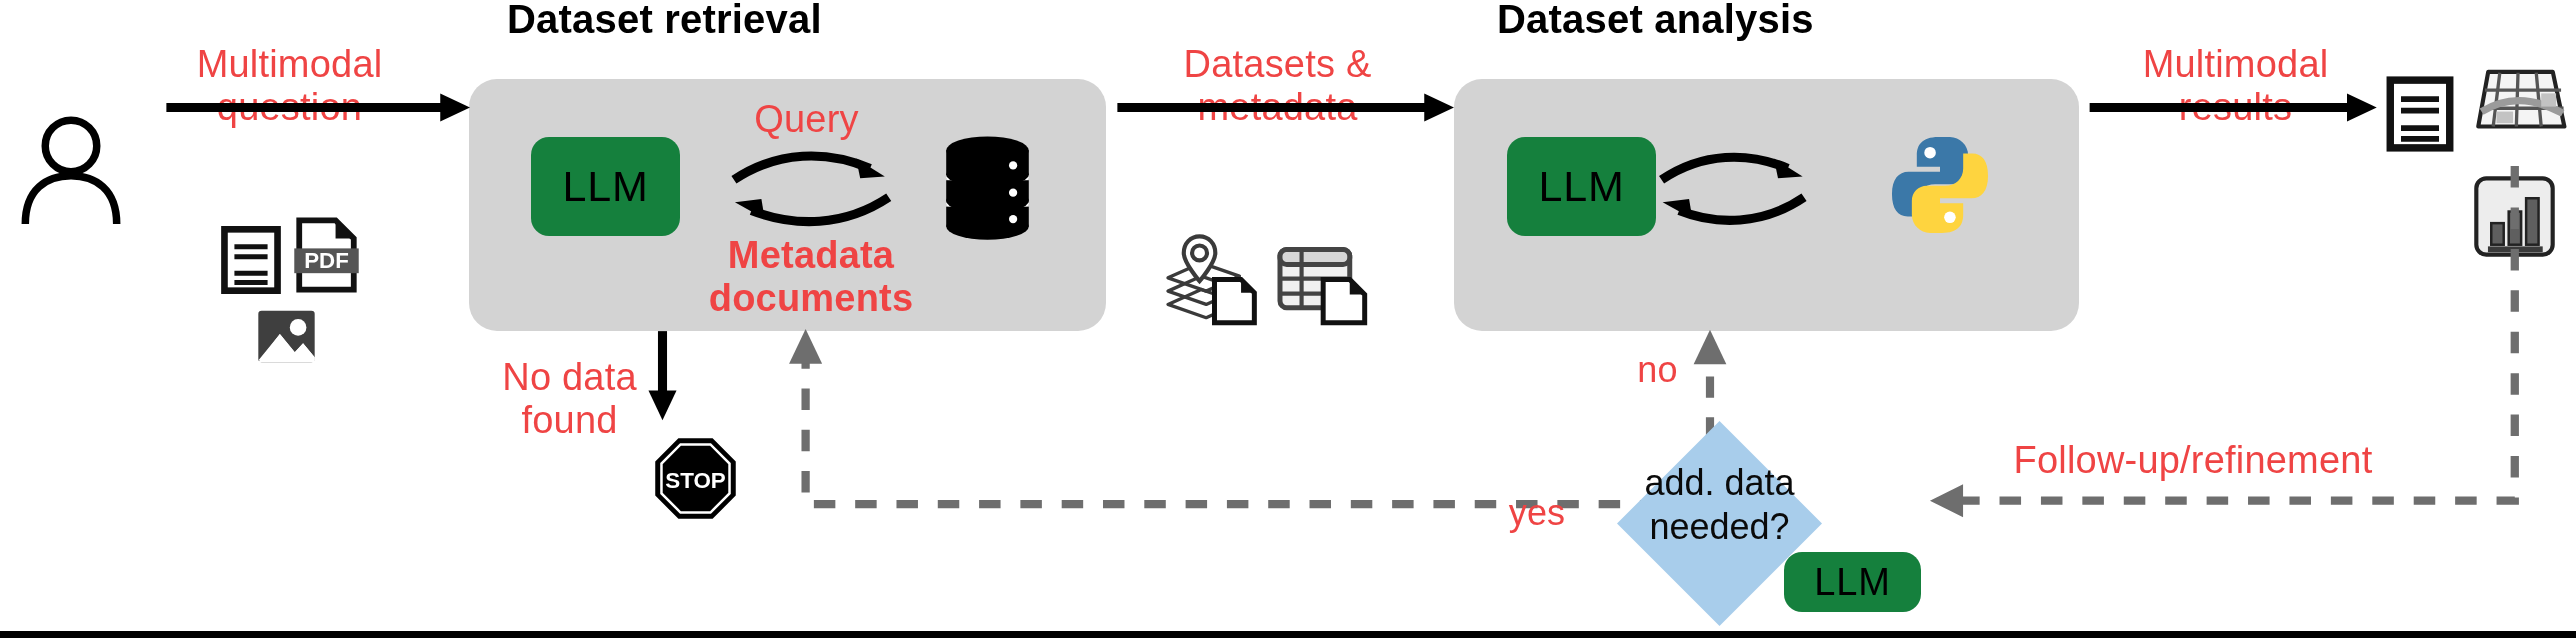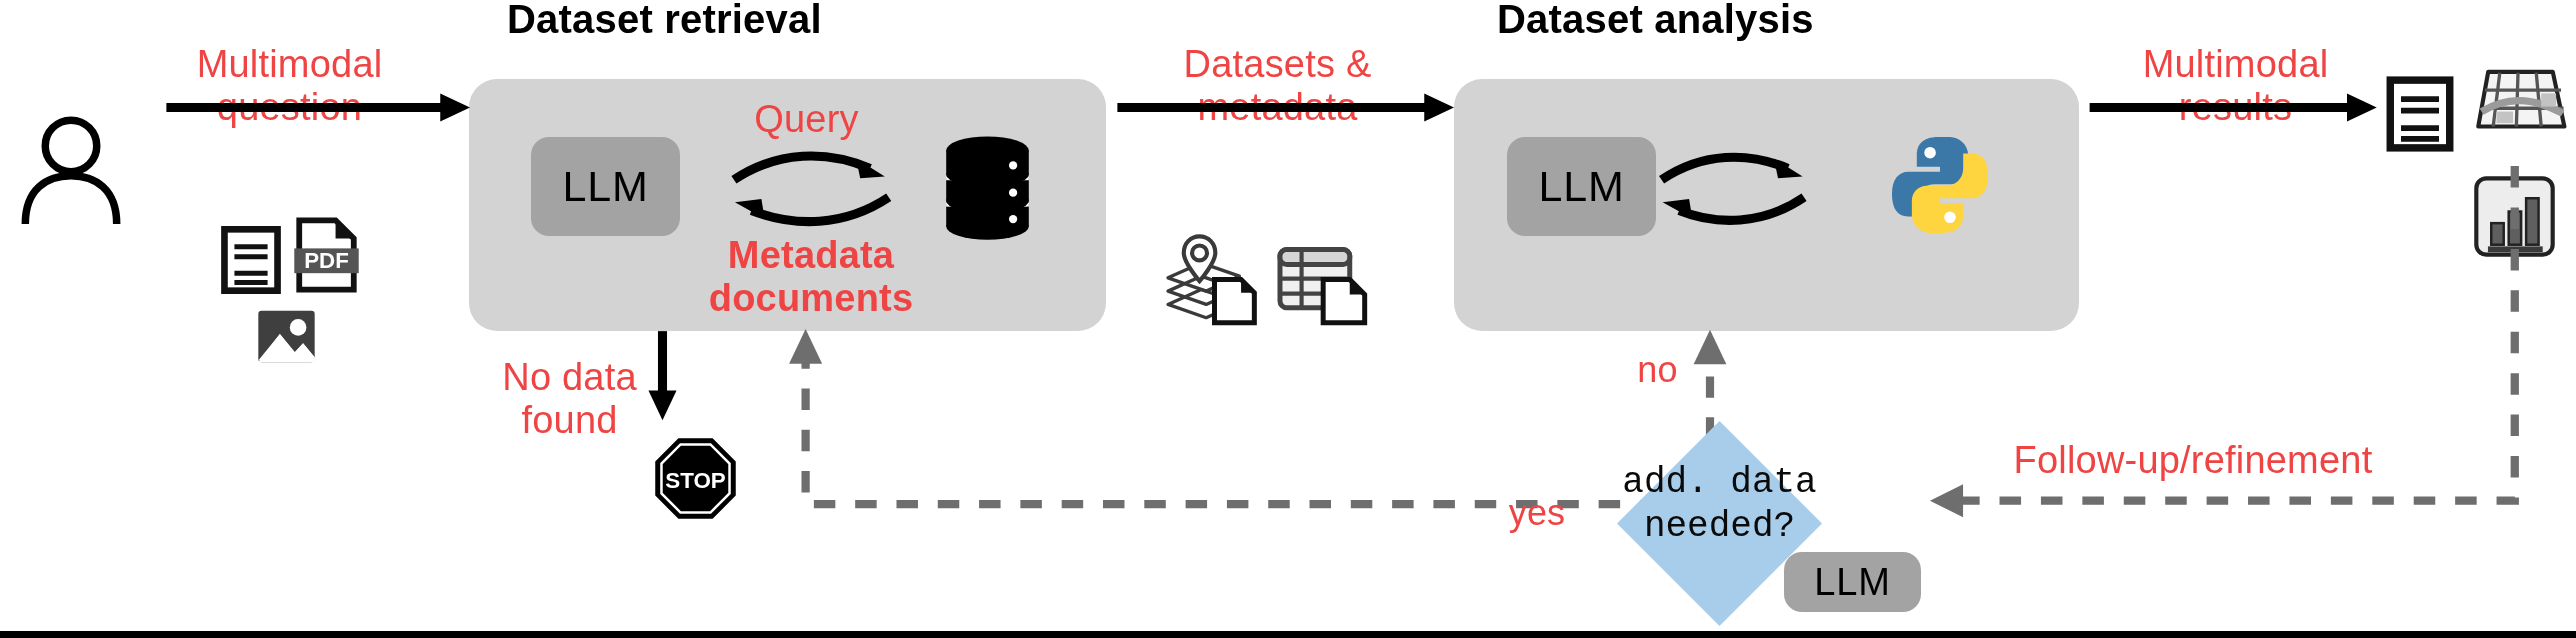--- a/index.html
+++ b/index.html
@@ -32,21 +32,21 @@
     white-space:nowrap;
   }
   
   .groupbox{
     position:absolute;
     background:#d3d3d3;
     border-radius:28px;
   }
   .llmbox{
     position:absolute;
-    background:#a3a3a3;
+    background:#15803d;
     border-radius:18px;
     display:flex;align-items:center;justify-content:center;
     color:#000;
     font-size:43px;
     letter-spacing:0.8px;
   }
   .diamond{
     position:absolute;
     background:#a8cdeb;
     transform:rotate(45deg);
@@ -311,21 +311,21 @@
       <line x1="22" y1="133" x2="22" y2="34" stroke="#6e6e6e" stroke-width="10" stroke-dasharray="26 24"></line>
       <polygon points="22,0 2,42 42,42" fill="#6e6e6e"></polygon>
     </svg>
   </div>
 
   <div class="lbl small" style="left:1612px;top:350px;width:91px;">no</div>
 
   <div class="diamond" style="left:1647px;top:451px;width:145px;height:145px;
        transform-origin:center center; transform:rotate(45deg) translate(0px,0px);"></div>
 
-  <div class="diamond-label" style="left:1622px;top:461px;width:195px;font-family:Liberation Mono, monospace;">add. data
+  <div class="diamond-label" style="left:1622px;top:461px;width:195px;">add. data
 needed?</div>
 
   <div class="llmbox" style="left:1784px;top:552px;width:137px;height:60px;font-size:38px;">
     <span>LLM</span>
   </div>
 
   <div class="lbl" style="left:1978px;top:439px;width:430px;">Follow-up/refinement</div>
 
   <div class="sv" style="left:1920px;top:166px;">
     <svg width="613" height="348" viewBox="0 0 740 420">

